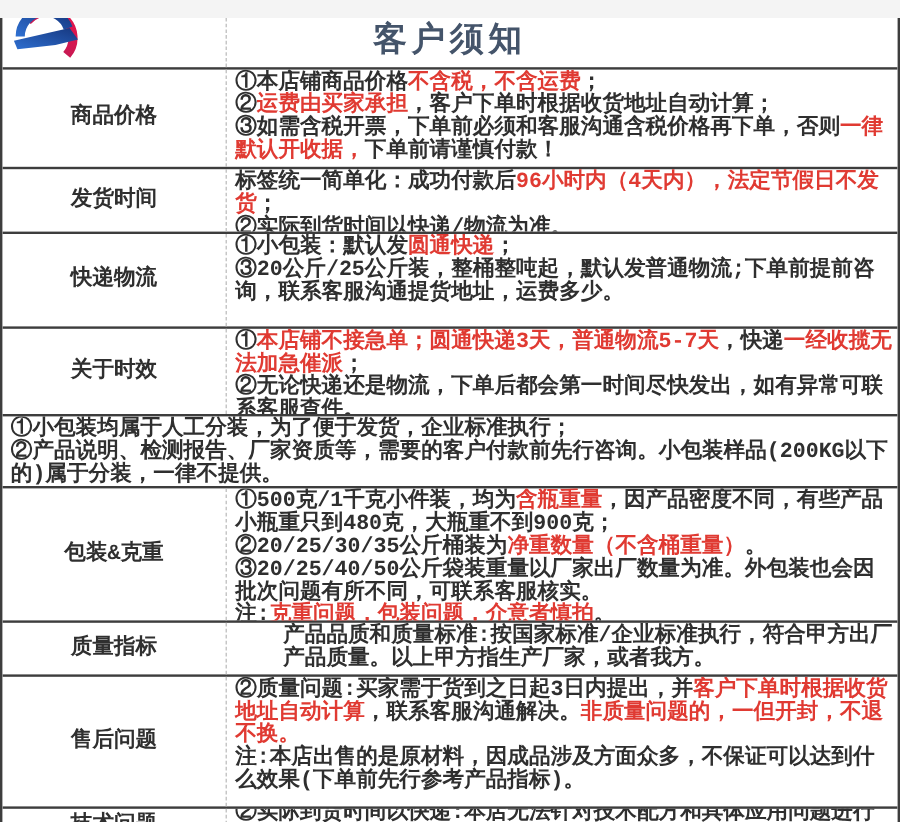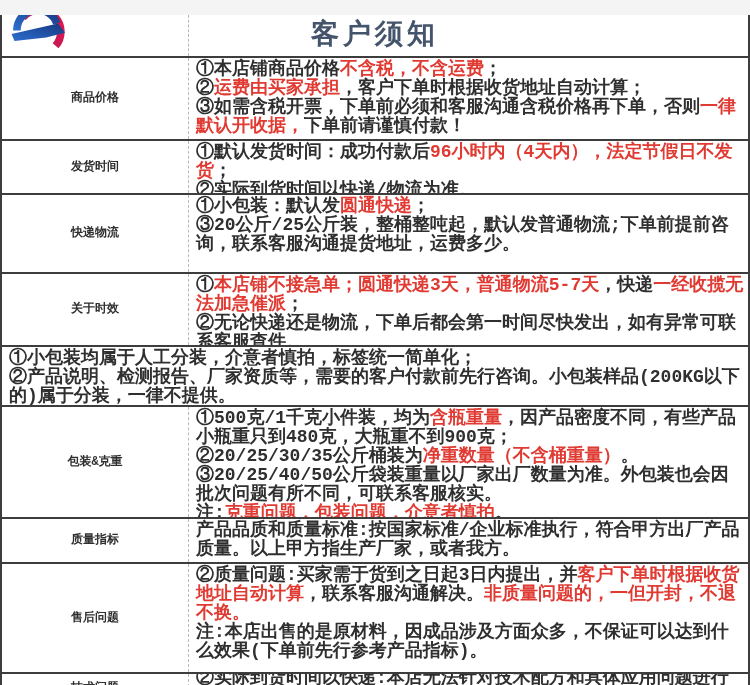--- a/index.html
+++ b/index.html
@@ -36,28 +36,28 @@
   .logo{position:absolute;left:6px;top:-8px;width:60px;height:54px;}
   
   .tbody{position:relative;}
   .row{display:flex;box-sizing:border-box;border-bottom:2px solid var(--border-dark);}
   .row:nth-child(1){height:83px;}
   .row:nth-child(2){height:54px;}
   .row:nth-child(3){height:79px;}
   .row:nth-child(4){height:73px;}
   .row:nth-child(5){height:60px;}
   .row:nth-child(6){height:112px;}
-  .row:nth-child(7){height:45px;}
+  .row:nth-child(7){height:45px;gap:40px;}
   .row:nth-child(8){height:110px;}
   .row:nth-child(9){height:28px;border-bottom:none;}
   .label-cell{
     width:187px;box-sizing:border-box;flex:0 0 187px;
     border-right:1px dashed var(--divider-gray);
     display:flex;align-items:center;justify-content:center;text-align:center;
-    font-size:12px;font-weight:600;line-height:23px;padding:0 20px;
+    font-size:18px;font-weight:600;line-height:23px;padding:0 20px;
   }
   .content-cell{
     flex:1;box-sizing:border-box;overflow:hidden;
     padding:2px 2px 0 7px;
     font-size:18px;font-weight:600;line-height:19px;
   }
   .row:nth-child(9) .content-cell{display:flex;align-items:center;padding-top:0;}
   .para{margin:0;}
   .seg.red{color:var(--accent-red);}
 </style>
@@ -92,42 +92,42 @@
         <div class="label-cell">商品价格</div>
         <div class="content-cell">
           <div class="para"><span class="seg">①本店铺商品价格</span><span class="seg red">不含税，不含运费</span><span class="seg">；</span></div>
           <div class="para"><span class="seg">②</span><span class="seg red">运费由买家承担</span><span class="seg">，客户下单时根据收货地址自动计算；</span></div>
           <div class="para"><span class="seg">③如需含税开票，下单前必须和客服沟通含税价格再下单，否则</span><span class="seg red">一律默认开收据，</span><span class="seg">下单前请谨慎付款！</span></div>
         </div>
       </div>
       <div class="row">
         <div class="label-cell">发货时间</div>
         <div class="content-cell">
-          <div class="para"><span class="seg">①默认发货时间：成功付款后</span><span class="seg red">96小时内（4天内），法定节假日不发货</span><span class="seg">；</span></div>
+          <div class="para"><span class="seg">标签统一简单化：成功付款后</span><span class="seg red">96小时内（4天内），法定节假日不发货</span><span class="seg">；</span></div>
           <div class="para"><span class="seg">②实际到货时间以快递/物流为准。</span></div>
         </div>
       </div>
       <div class="row">
         <div class="label-cell">快递物流</div>
         <div class="content-cell">
           <div class="para"><span class="seg">①小包装：默认发</span><span class="seg red">圆通快递</span><span class="seg">；</span></div>
           <div class="para"><span class="seg">③20公斤/25公斤装，整桶整吨起，默认发普通物流;下单前提前咨询，联系客服沟通提货地址，运费多少。</span></div>
         </div>
       </div>
       <div class="row">
         <div class="label-cell">关于时效</div>
         <div class="content-cell">
           <div class="para"><span class="seg">①</span><span class="seg red">本店铺不接急单；圆通快递3天，普通物流5-7天</span><span class="seg">，快递</span><span class="seg red">一经收揽无法加急催派</span><span class="seg">；</span></div>
           <div class="para"><span class="seg">②无论快递还是物流，下单后都会第一时间尽快发出，如有异常可联系客服查件。</span></div>
           <div class="para"><span class="seg">③因时效问题产生退换货的运费，由买家承担。</span></div>
         </div>
       </div>
       <div class="row">
         <div class="content-cell">
-          <div class="para"><span class="seg">①小包装均属于人工分装，介意者慎拍，标签统一简单化；</span></div>
+          <div class="para"><span class="seg">①小包装均属于人工分装，为了便于发货，企业标准执行；</span></div>
           <div class="para"><span class="seg">②产品说明、检测报告、厂家资质等，需要的客户付款前先行咨询。小包装样品(200KG以下的)属于分装，一律不提供。</span></div>
         </div>
       </div>
       <div class="row">
         <div class="label-cell">包装&amp;克重</div>
         <div class="content-cell">
           <div class="para"><span class="seg">①500克/1千克小件装，均为</span><span class="seg red">含瓶重量</span><span class="seg">，因产品密度不同，有些产品小瓶重只到480克，大瓶重不到900克；</span></div>
           <div class="para"><span class="seg">②20/25/30/35公斤桶装为</span><span class="seg red">净重数量（不含桶重量）</span><span class="seg">。</span></div>
           <div class="para"><span class="seg">③20/25/40/50公斤袋装重量以厂家出厂数量为准。外包装也会因批次问题有所不同，可联系客服核实。</span></div>
           <div class="para"><span class="seg">注:</span><span class="seg red">克重问题，包装问题，介意者慎拍</span><span class="seg">。</span></div>

